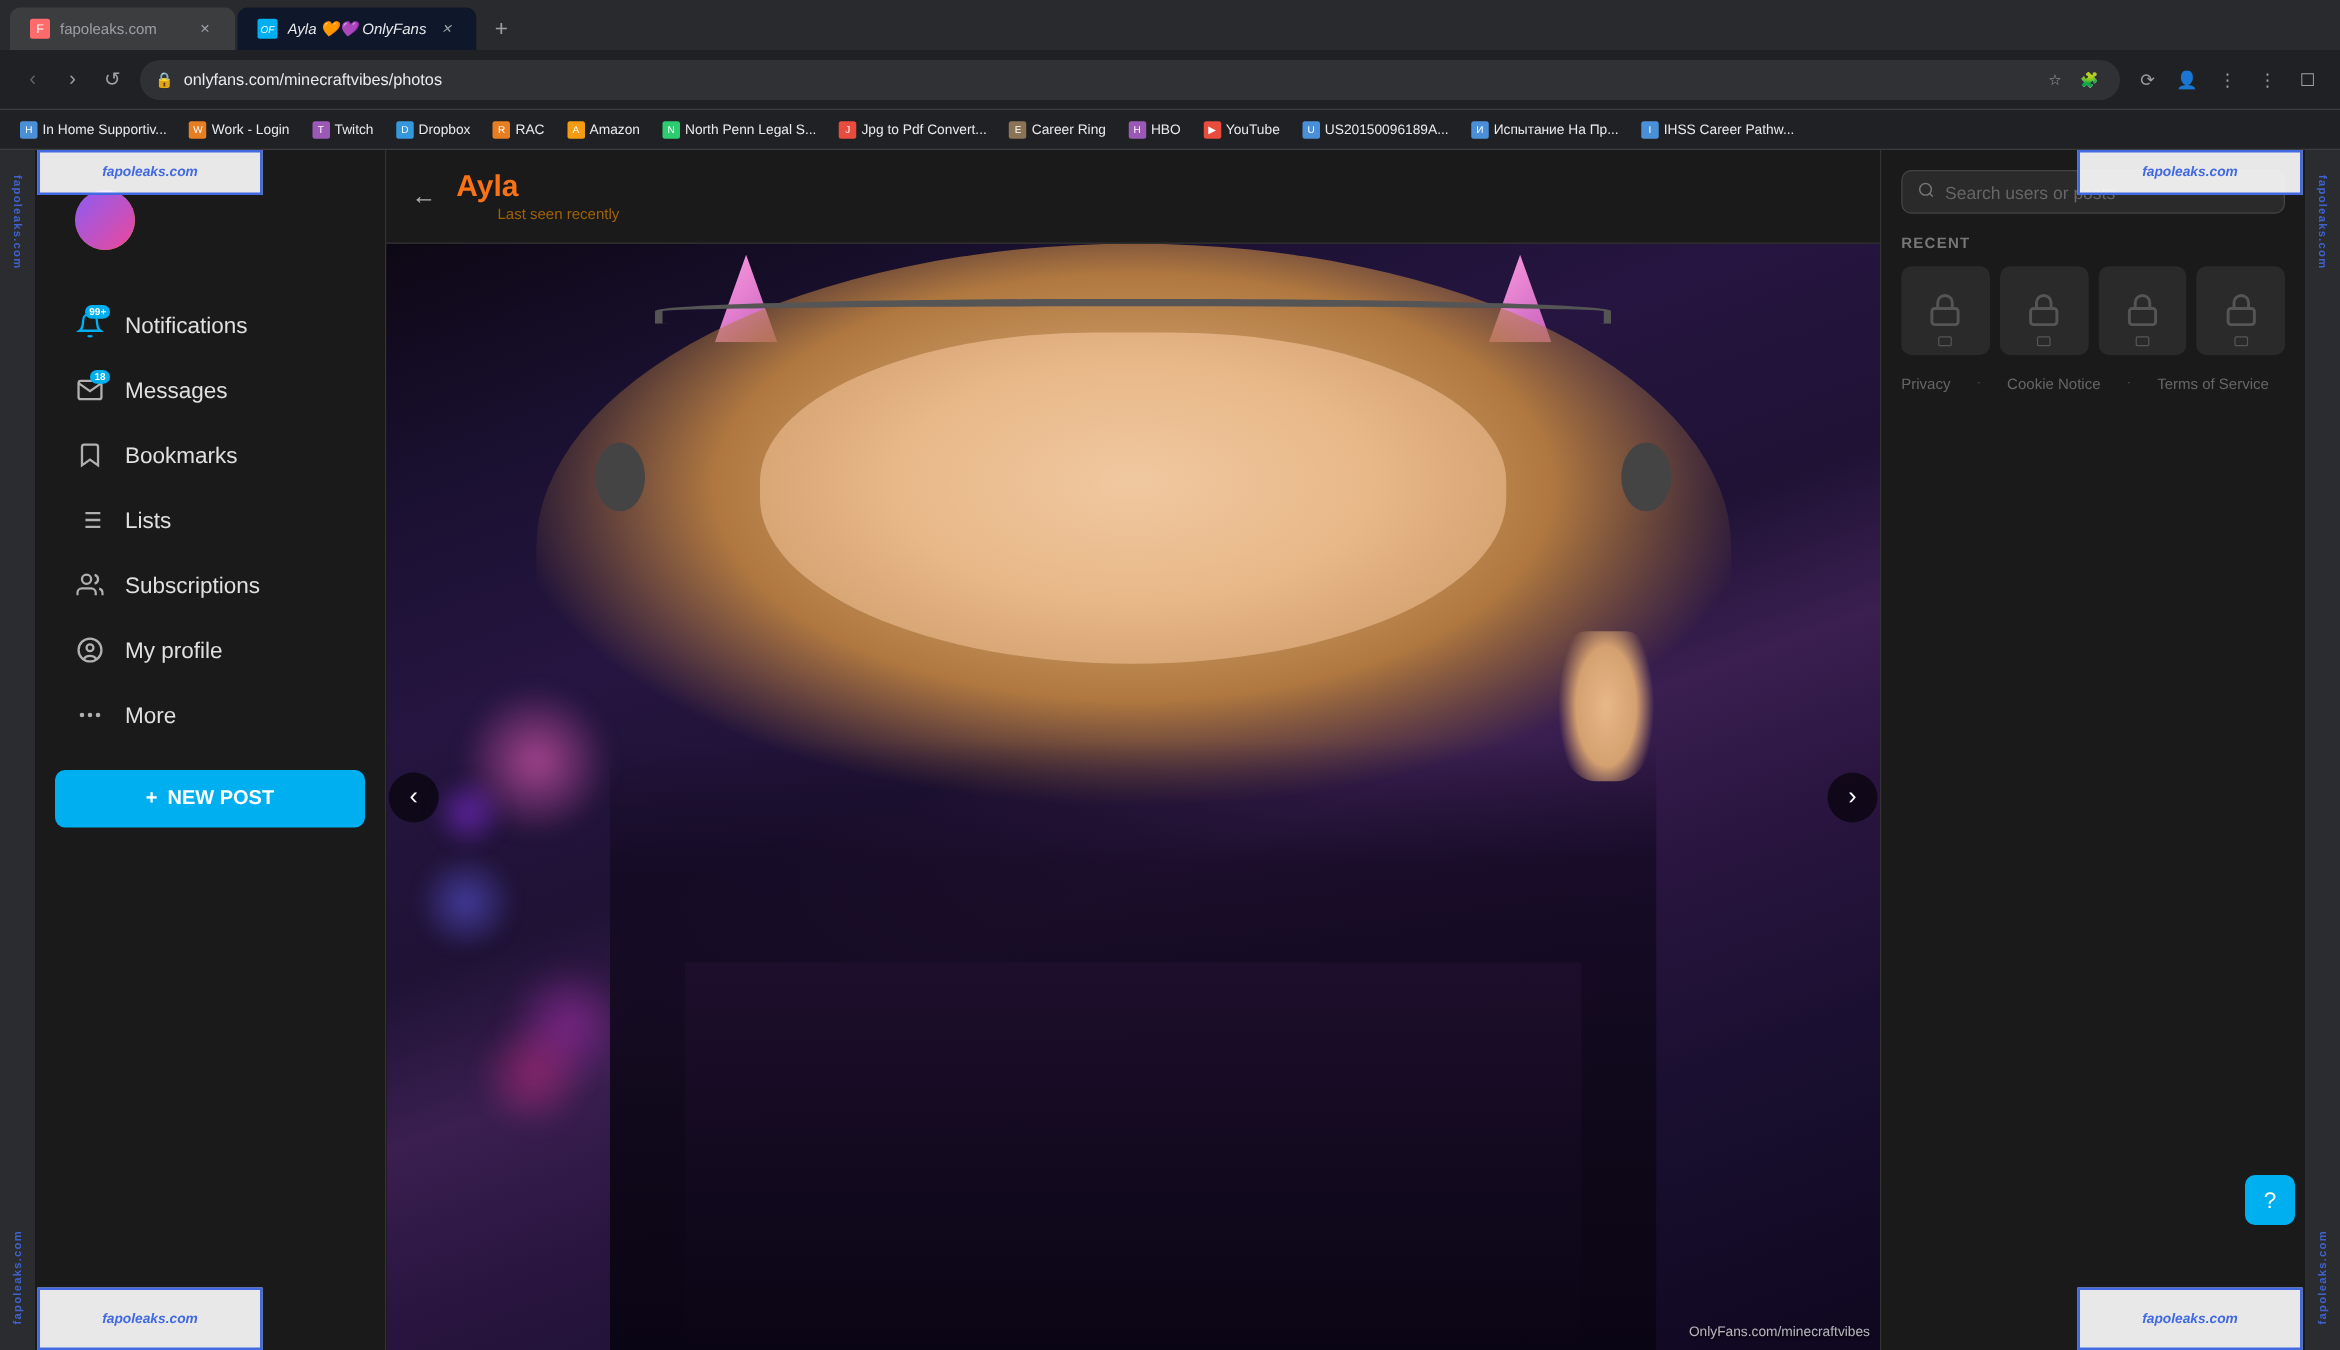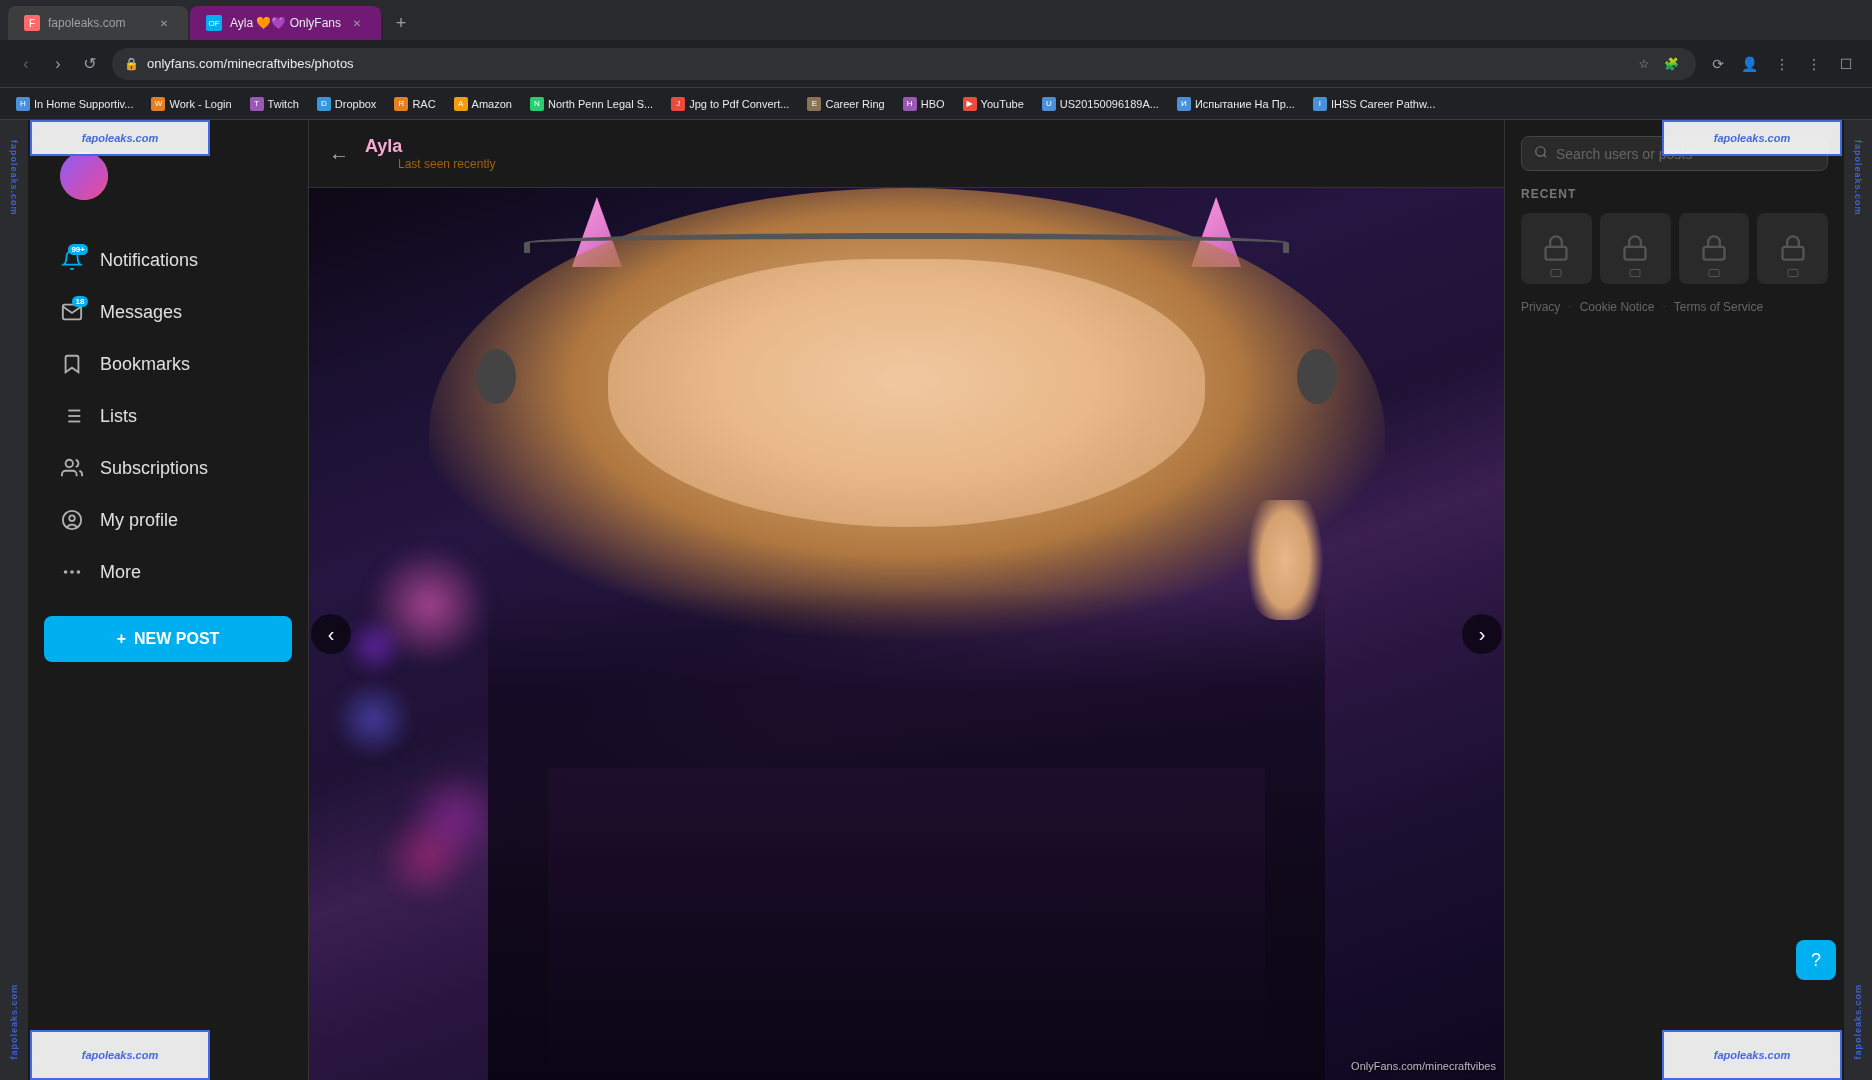--- a/index.html
+++ b/index.html
@@ -40,22 +40,23 @@
       font-size: 12px;
       color: #9aa0a6;
       background: #3c3d3f;
       min-width: 180px;
       max-width: 240px;
       cursor: pointer;
       position: relative;
     }
 
     .tab.active {
-      background: #701a75;
+      background: #0f172a;
       color: #e8eaed;
+      font-style: italic;
     }
 
     .tab-favicon {
       width: 16px;
       height: 16px;
       border-radius: 2px;
       background: #ff6b6b;
       font-size: 10px;
       display: flex;
       align-items: center;
@@ -443,23 +444,23 @@
       font-size: 20px;
       cursor: pointer;
     }
 
     .profile-name-area {
       display: flex;
       flex-direction: column;
     }
 
     .profile-name {
-      font-size: 18px;
+      font-size: 24px;
       font-weight: 700;
-      color: #f9a8d4;
+      color: #f97316;
     }
 
     .profile-last-seen {
       font-size: 12px;
       color: #a16207;
       margin-left: 33px;
     }
 
     
     .photo-area {
@@ -569,21 +570,21 @@
       bottom: 4px;
       left: 4px;
       right: 4px;
       display: flex;
       align-items: center;
       justify-content: center;
     }
 
     .footer-links {
       display: flex;
-      gap: 8px;
+      gap: 21px;
       align-items: center;
       flex-wrap: wrap;
     }
 
     .footer-link {
       font-size: 12px;
       color: #666;
       cursor: pointer;
       text-decoration: none;
     }

